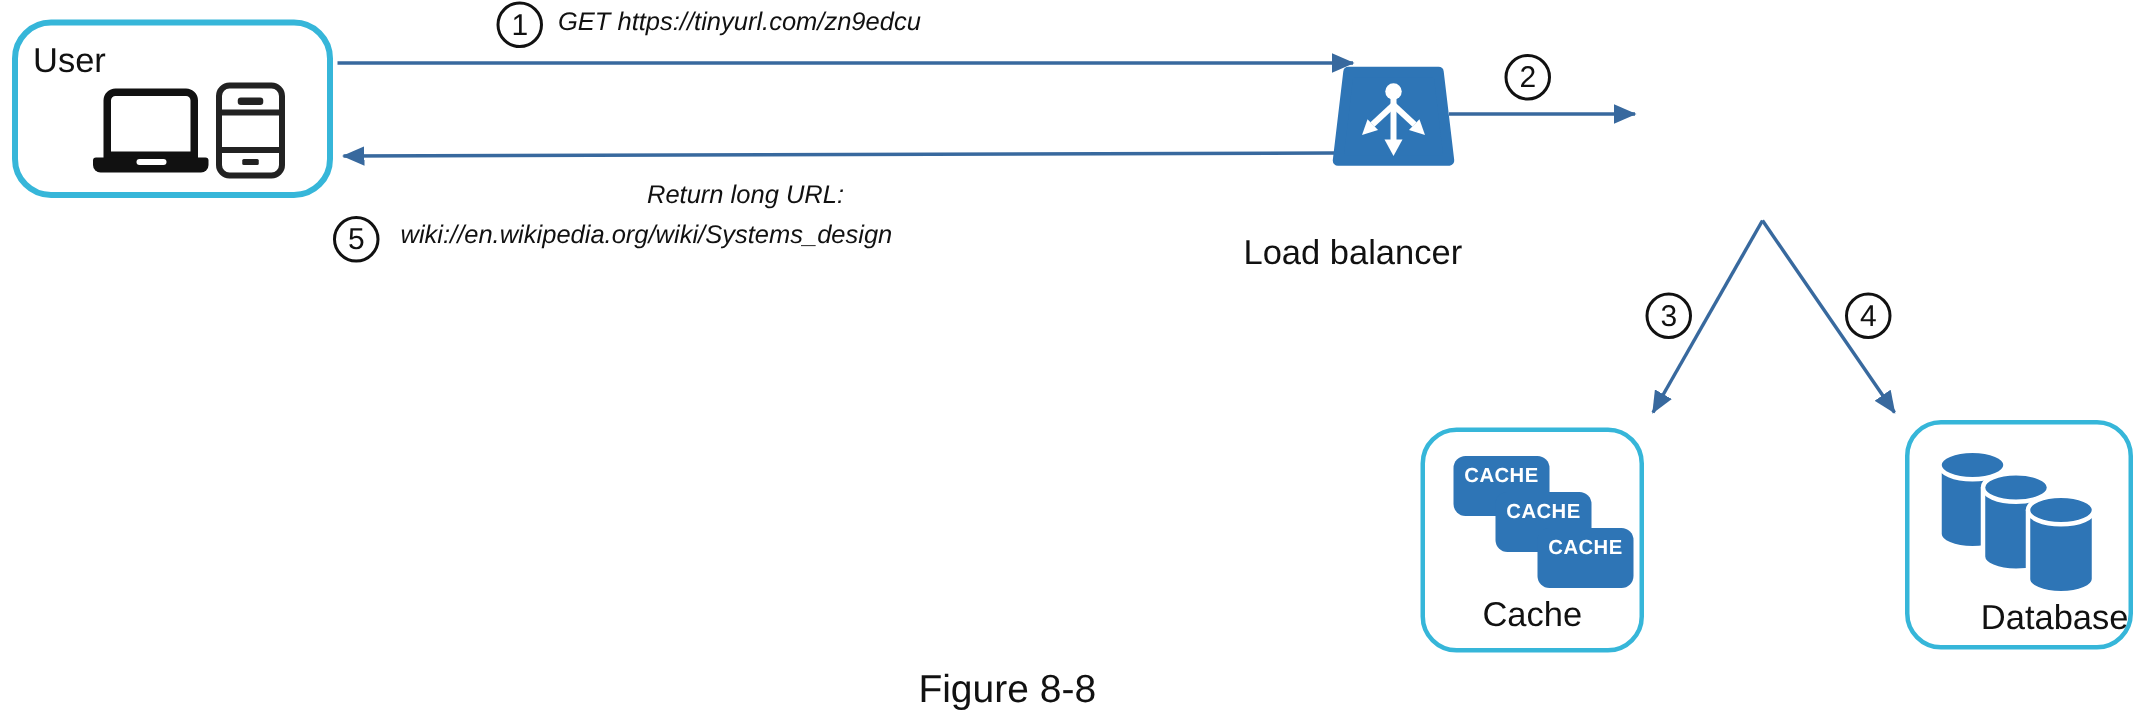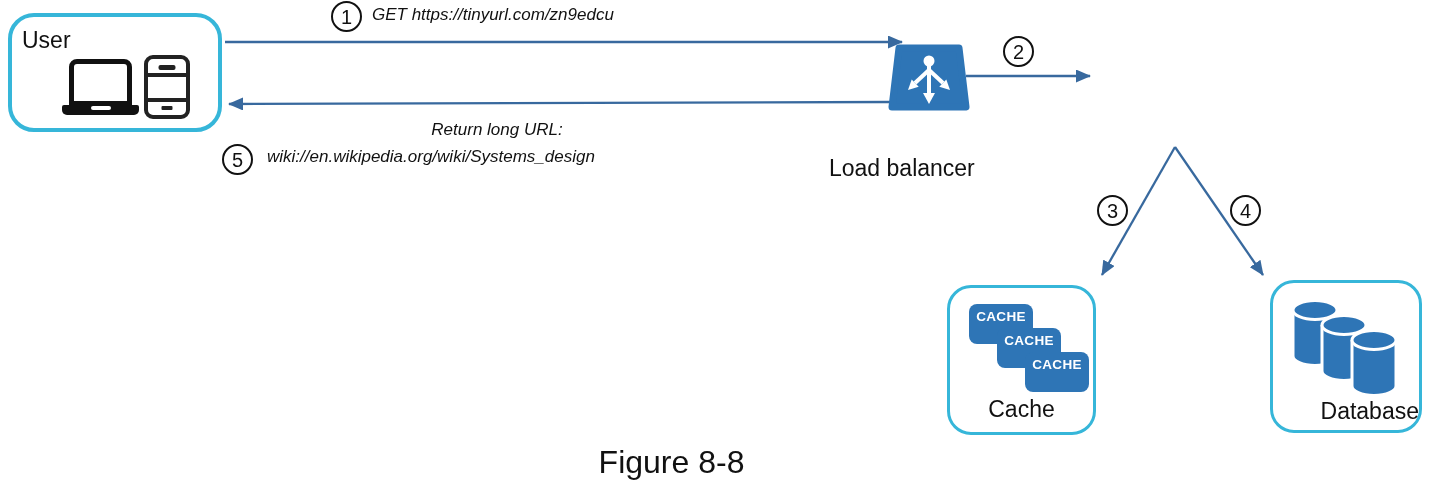--- a/index.html
+++ b/index.html
@@ -119,21 +119,21 @@
   .step-5 { left: 222px; top: 144px; }
 
   
   .flow-text { position: absolute; font-size: 17px; line-height: 1.15; color: #111; white-space: nowrap; font-style: italic; }
   .req-text { left: 372px; top: 5px; }
   .ret-line1 { left: 372px; top: 120px; width: 250px; text-align: center; }
   .ret-line2 { left: 267px; top: 147px; }
 
   .caption {
     position: absolute; left: 0; top: 444px; width: 1343px;
-    text-align: center; font-size: 32px; color: #111;
+    text-align: center; font-size: 26px; color: #111;
   }
 </style>
 </head>
 <body>
 
 <div class="canvas">
 
   <svg class="layer" width="1429" height="482" viewBox="0 0 1429 482">
     <defs>
       <marker id="ah" markerUnits="userSpaceOnUse" markerWidth="15" markerHeight="13" refX="14" refY="6.5" orient="auto">

